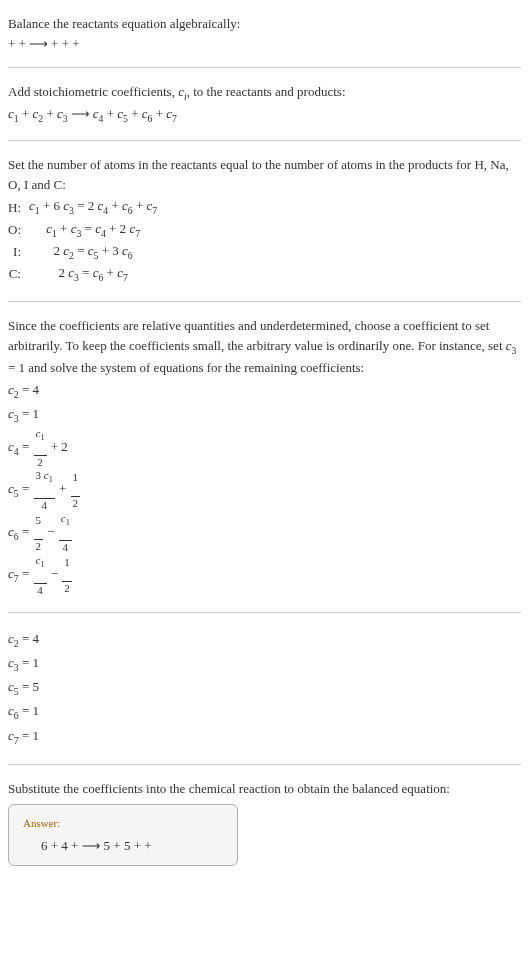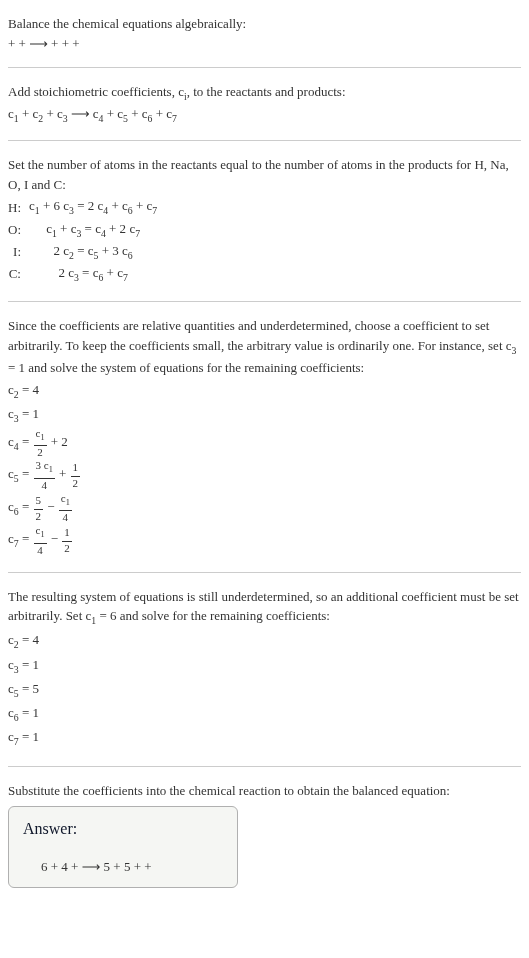--- a/index.html
+++ b/index.html
@@ -51,53 +51,54 @@
     .answer-box {
       border: 1px solid #b0b0b0;
       border-radius: 6px;
       background: #f5f6f3;
       padding: 10px 14px;
       margin-top: 6px;
       display: inline-block;
       min-width: 230px;
     }
     .answer-label {
-      color: #0f172a;
-      font-size: 16px;
-      margin-bottom: 16px;
+      color: #a16207;
+      font-size: 11px;
+      margin-bottom: 4px;
     }
     sub {
       font-size: 0.75em;
       vertical-align: sub;
     }
     .frac {
       display: inline-block;
       vertical-align: middle;
       text-align: center;
       font-size: 11px;
       line-height: 1;
       margin: 0 1px;
     }
     .frac .num {
       display: block;
       border-bottom: 1px solid #333;
-      padding: 0 2px 3px 2px;
+      padding: 0 2px 13px 2px;
     }
     .frac .den {
       display: block;
       padding: 1px 2px 0 2px;
     }
     .ital {
+      font-style: italic;
     }
   </style>
 </head>
 <body>
 
 <div class="section">
-  <div>Balance the chemical equations algebraically:</div>
+  <div>Balance the reactants equation algebraically:</div>
   <div> +  +  ⟶  +  +  + </div>
 </div>
 
 <hr class="hr">
 
 <div class="section">
   <div><span>Add stoichiometric coefficients, <span class="ital">c<sub>i</sub></span>, to the reactants and products:</span></div>
   <div><span class="ital">c</span><sub>1</sub>  + <span class="ital">c</span><sub>2</sub>  + <span class="ital">c</span><sub>3</sub>  ⟶ <span class="ital">c</span><sub>4</sub>  + <span class="ital">c</span><sub>5</sub>  + <span class="ital">c</span><sub>6</sub>  + <span class="ital">c</span><sub>7</sub></div>
 </div>
 
@@ -135,21 +136,20 @@
     <div><span class="ital">c</span><sub>4</sub> = <span class="frac"><span class="num"><span class="ital">c</span><sub>1</sub></span><span class="den">2</span></span> + 2</div>
     <div><span class="ital">c</span><sub>5</sub> = <span class="frac"><span class="num">3 <span class="ital">c</span><sub>1</sub></span><span class="den">4</span></span> + <span class="frac"><span class="num">1</span><span class="den">2</span></span></div>
     <div><span class="ital">c</span><sub>6</sub> = <span class="frac"><span class="num">5</span><span class="den">2</span></span> − <span class="frac"><span class="num"><span class="ital">c</span><sub>1</sub></span><span class="den">4</span></span></div>
     <div><span class="ital">c</span><sub>7</sub> = <span class="frac"><span class="num"><span class="ital">c</span><sub>1</sub></span><span class="den">4</span></span> − <span class="frac"><span class="num">1</span><span class="den">2</span></span></div>
   </div>
 </div>
 
 <hr class="hr">
 
 <div class="section">
-  <div>The resulting system of equations is still underdetermined, so an additional coefficient must be set arbitrarily. Set <span class="ital">c</span><sub>1</sub> = 6 and solve for the remaining coefficients:</div>
   <div class="coeff-list">
     <div><span class="ital">c</span><sub>2</sub> = 4</div>
     <div><span class="ital">c</span><sub>3</sub> = 1</div>
     <div><span class="ital">c</span><sub>5</sub> = 5</div>
     <div><span class="ital">c</span><sub>6</sub> = 1</div>
     <div><span class="ital">c</span><sub>7</sub> = 1</div>
   </div>
 </div>
 
 <hr class="hr">

